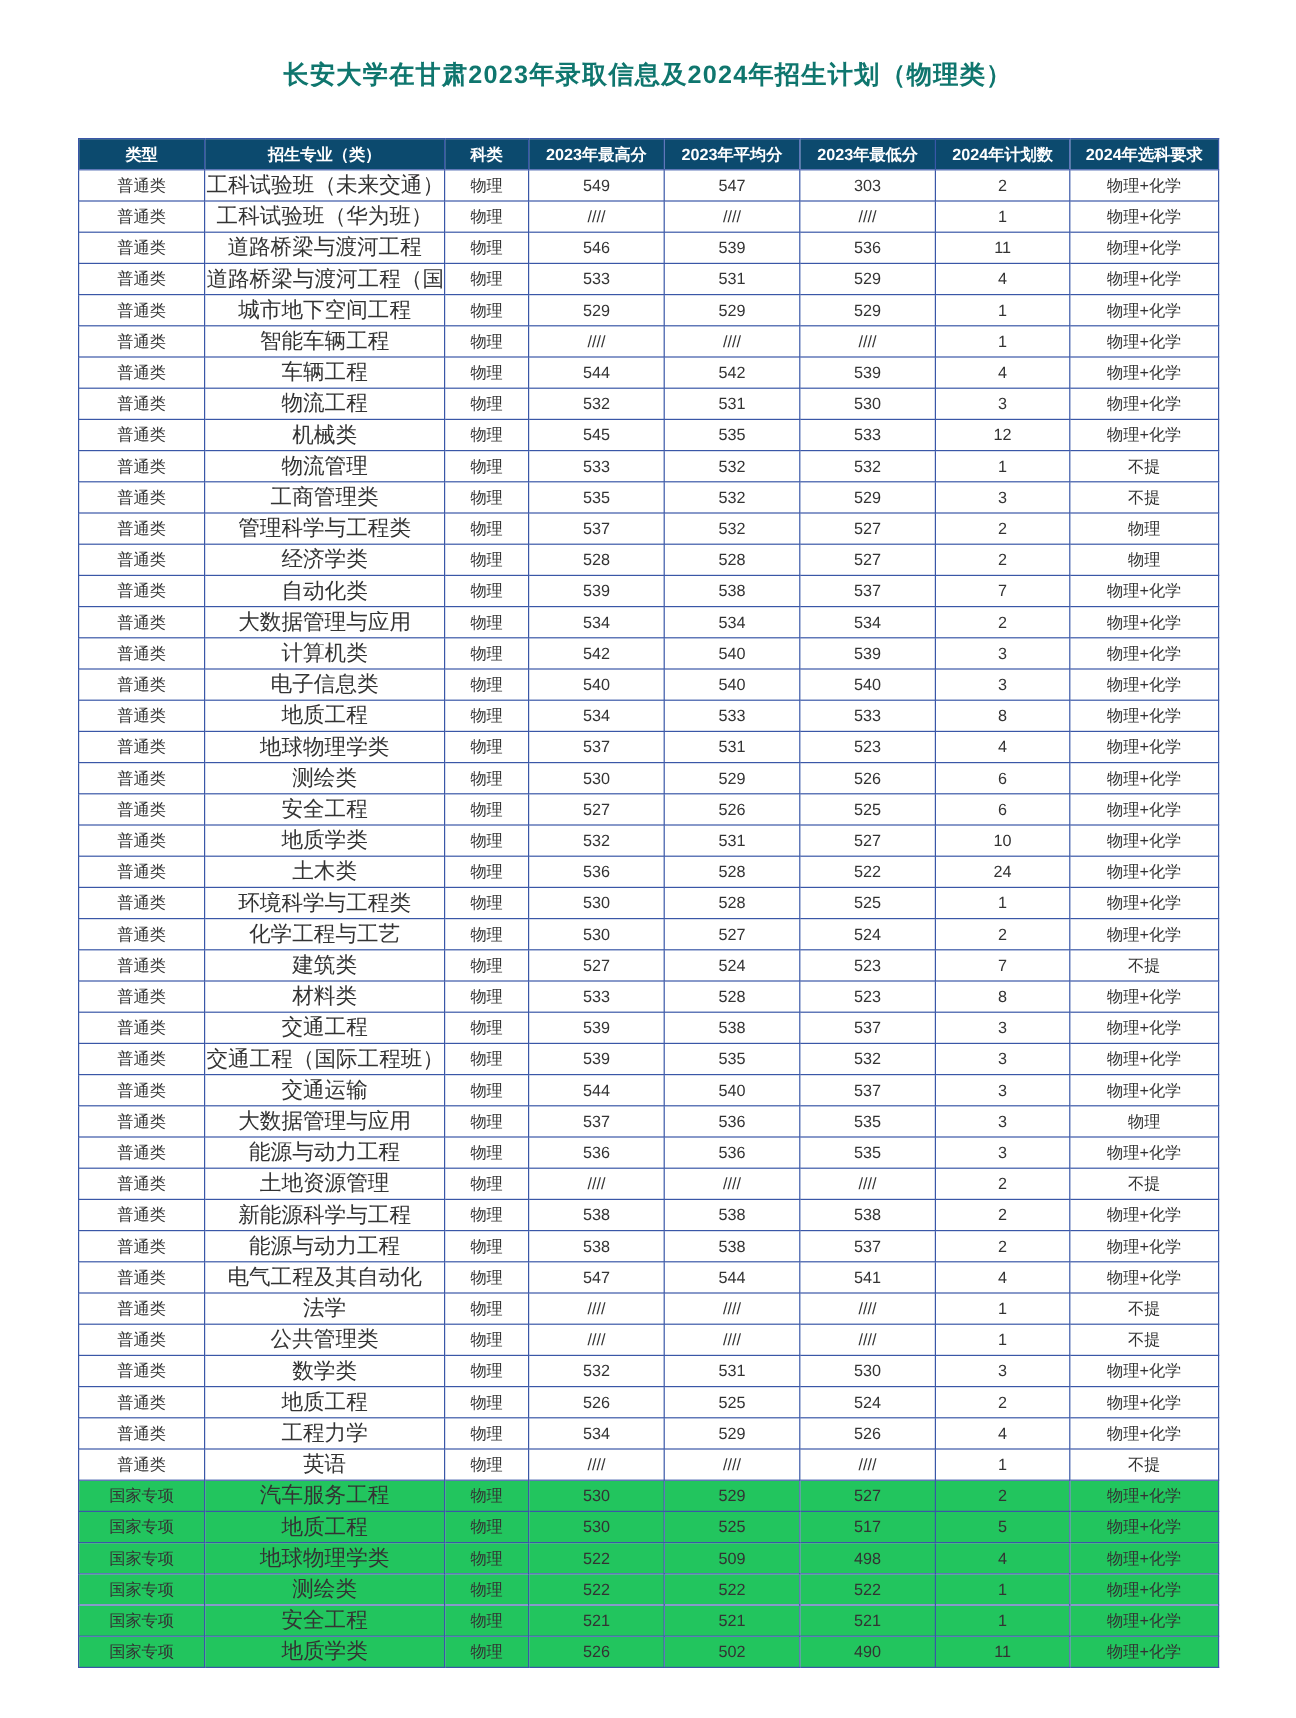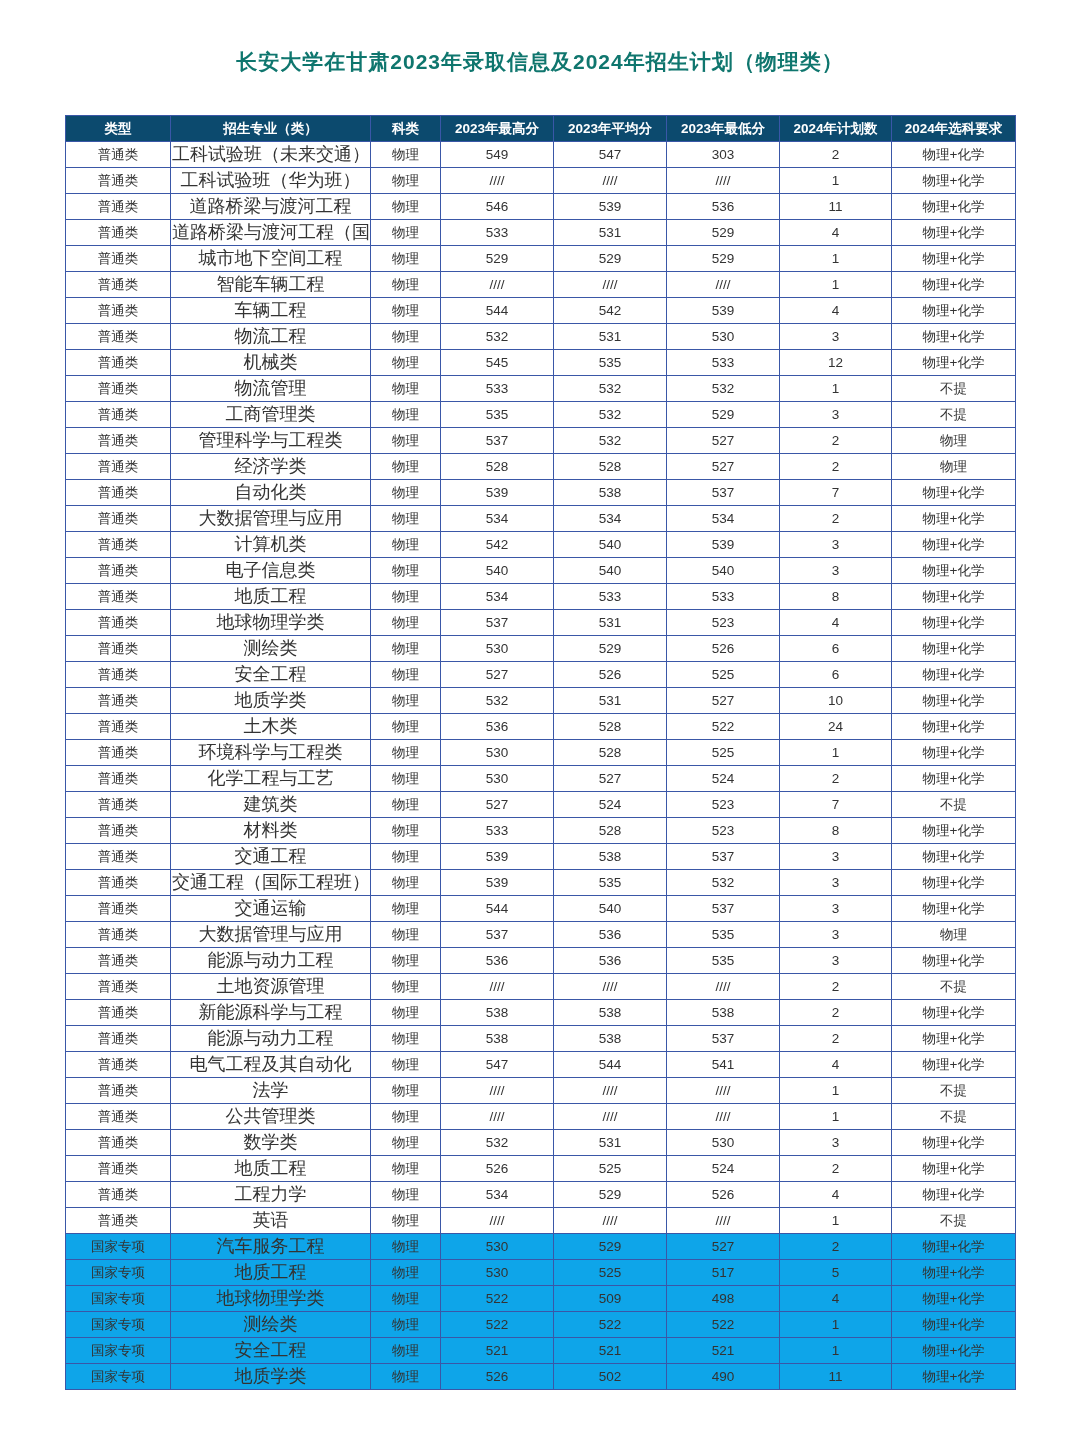--- a/index.html
+++ b/index.html
@@ -47,21 +47,21 @@
     color: #ffffff;
     font-weight: bold;
     font-size: 13.5px;
     margin-left: 25px;
   }
   table.admission tbody td {
     background: #ffffff;
     color: #333333;
   }
   table.admission tbody tr.special td {
-    background: #0ea5e9;
+    background: #22c55e;
   }
   table.admission tbody td:nth-child(2) {
     font-size: 18px;
   }
 </style>
 </head>
 <body>
 
 <div class="page">
   <h1 class="title">长安大学在甘肃2023年录取信息及2024年招生计划（物理类）</h1>

